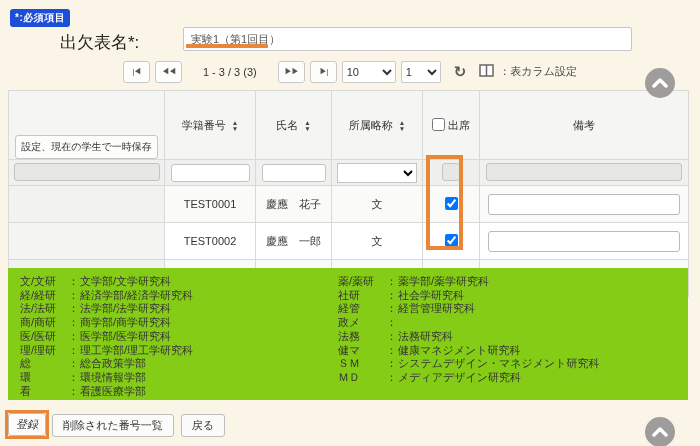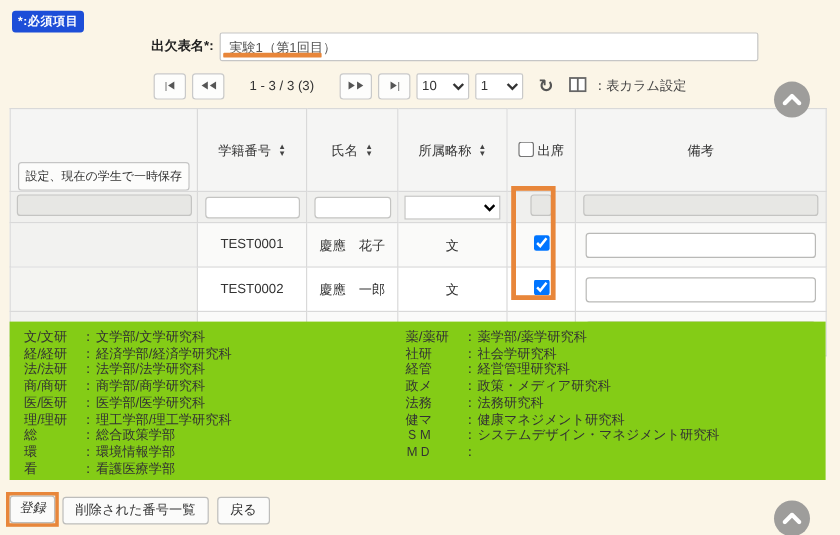--- a/index.html
+++ b/index.html
@@ -11,21 +11,21 @@
     font-size:11px; color:#333;
   }
   
   .badge {
     position:absolute; left:10px; top:9px;
     background:#1d4ed8; color:#fff; font-weight:bold;
     font-size:10px; padding:2px 5px; border-radius:3px; letter-spacing:.5px;
   }
   .form-label {
     position:absolute; left:60px; top:31px; width:118px;
-    text-align:right; font-weight:bold; font-size:11px; color:#222;
+    font-weight:normal; font-size:17px; color:#222;
   }
   .sheet-input {
     position:absolute; left:183px; top:27px; width:449px; height:24px;
     border:1px solid #c6c6c6; border-radius:2px; background:#fff;
     font-family:inherit; font-size:11px; color:#555; padding:0 7px;
   }
   .underline-annot {
     position:absolute; left:186px; top:44px; width:82px; height:4px;
     z-index:3; border-radius:1px;
   }
@@ -37,21 +37,21 @@
   .pager-btn {
     min-width:27px; height:22px; background:#fdfdfc; border:1px solid #c9c9c9;
     border-radius:3px; color:#555; font-size:8px; line-height:20px;
     text-align:center; cursor:pointer; letter-spacing:-1px; padding:0 4px;
   }
   .pager-range { margin:0 16px; color:#333; font-size:11px; }
   .pager select {
     height:22px; border:1px solid #c9c9c9; border-radius:2px;
     background:#fff; font-family:inherit; font-size:11px; color:#333;
   }
-  .sel-size { width:44px; } .sel-page { width:40px; }
+  .sel-size { width:54px; } .sel-page { width:40px; }
   .refresh-glyph { font-size:15px; font-weight:bold; color:#555; margin-left:8px; cursor:pointer; }
   .pager-label { color:#444; }
   .col-icon { margin-left:8px; cursor:pointer; display:inline-block; }
   
   table.grid {
     position:absolute; left:8px; top:90px; width:680px;
     border-collapse:collapse; table-layout:fixed; background:#fff;
   }
   table.grid th, table.grid td {
     border:1px solid #d9d9d9; text-align:center; vertical-align:middle;
@@ -285,40 +285,40 @@
         <span>社会学研究科</span>
       </div>
     <div class="legend-row">
         <span class="legend-abbr">経管</span>
         <span class="legend-sep">：</span>
         <span>経営管理研究科</span>
       </div>
     <div class="legend-row">
         <span class="legend-abbr">政メ</span>
         <span class="legend-sep">：</span>
-        <span>政策・メディア研究科</span>
       </div>
     <div class="legend-row">
         <span class="legend-abbr">法務</span>
         <span class="legend-sep">：</span>
         <span>法務研究科</span>
       </div>
     <div class="legend-row">
         <span class="legend-abbr">健マ</span>
         <span class="legend-sep">：</span>
         <span>健康マネジメント研究科</span>
       </div>
     <div class="legend-row">
         <span class="legend-abbr">ＳＭ</span>
         <span class="legend-sep">：</span>
         <span>システムデザイン・マネジメント研究科</span>
       </div>
     <div class="legend-row">
         <span class="legend-abbr">ＭＤ</span>
         <span class="legend-sep">：</span>
+        <span>メディアデザイン研究科</span>
       </div>
   </div>
 </div>
 
 <div class="register-annot annot-border" style="border-color: rgb(232, 134, 58);">
   <button class="btn">登録</button>
 </div>
 <div class="footer-btns">
   <button class="btn">削除された番号一覧</button>
   <button class="btn">戻る</button>

